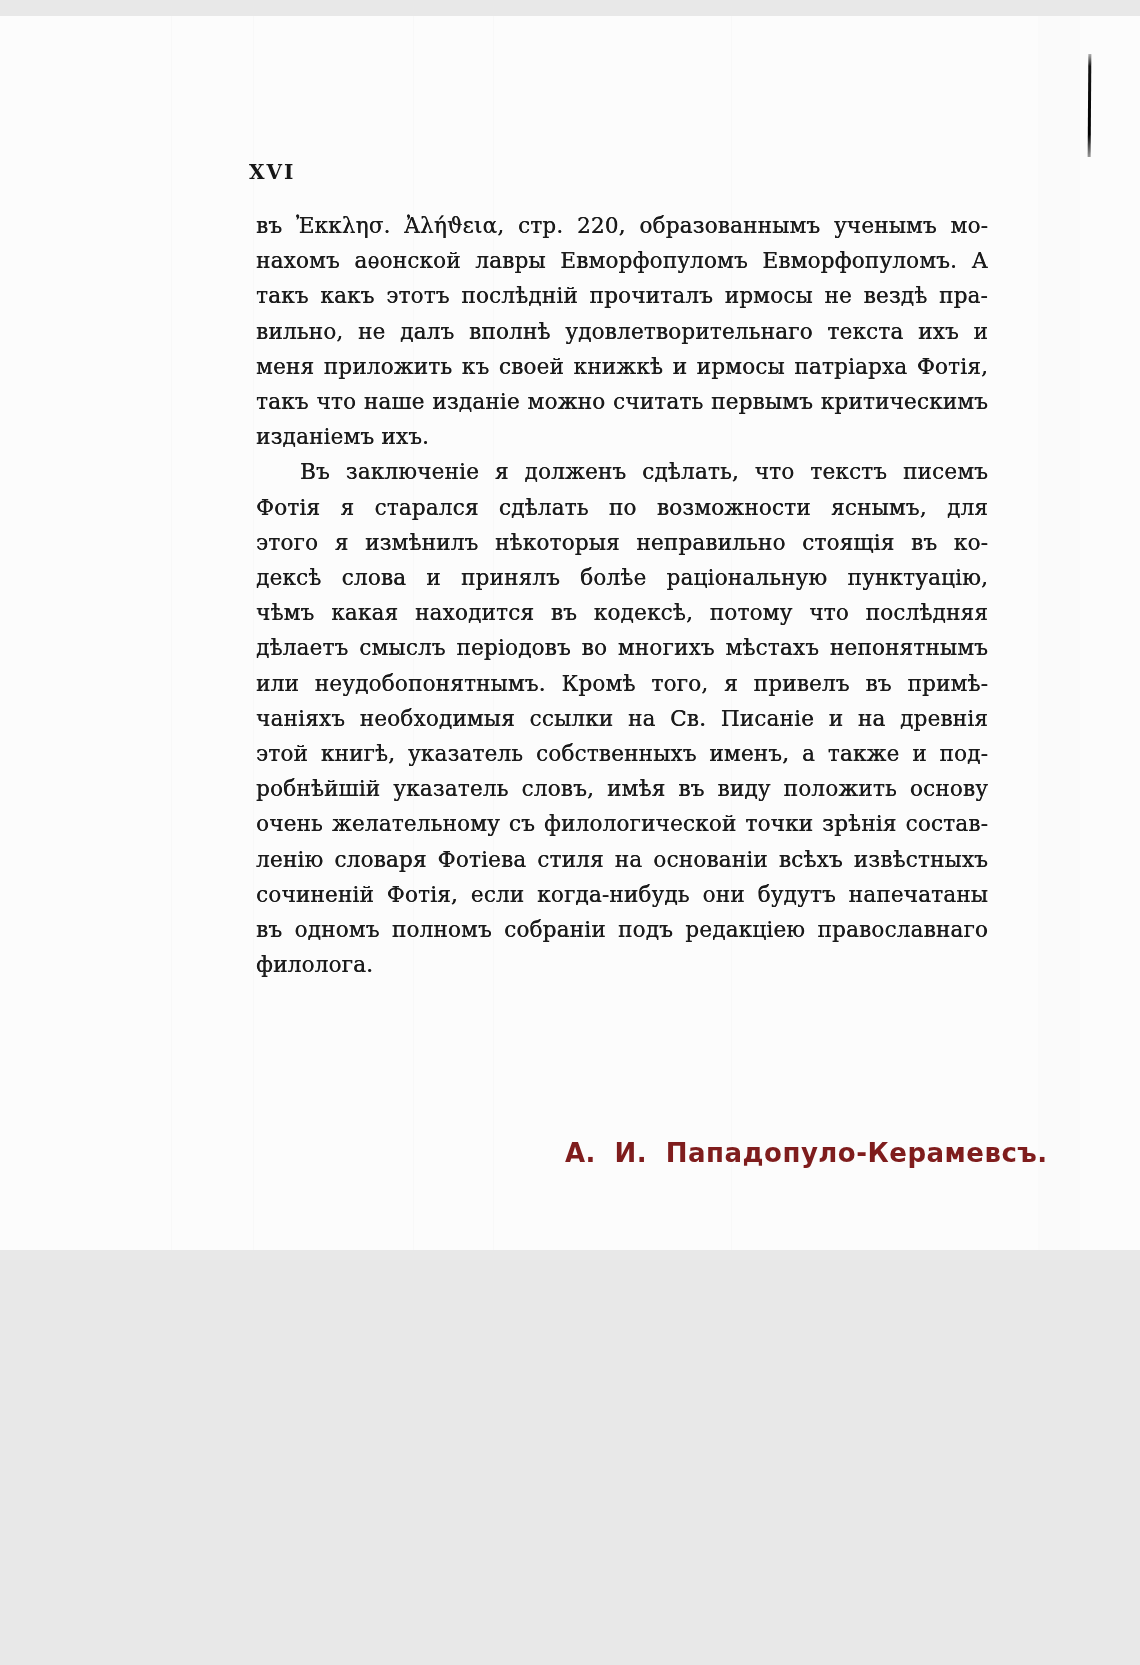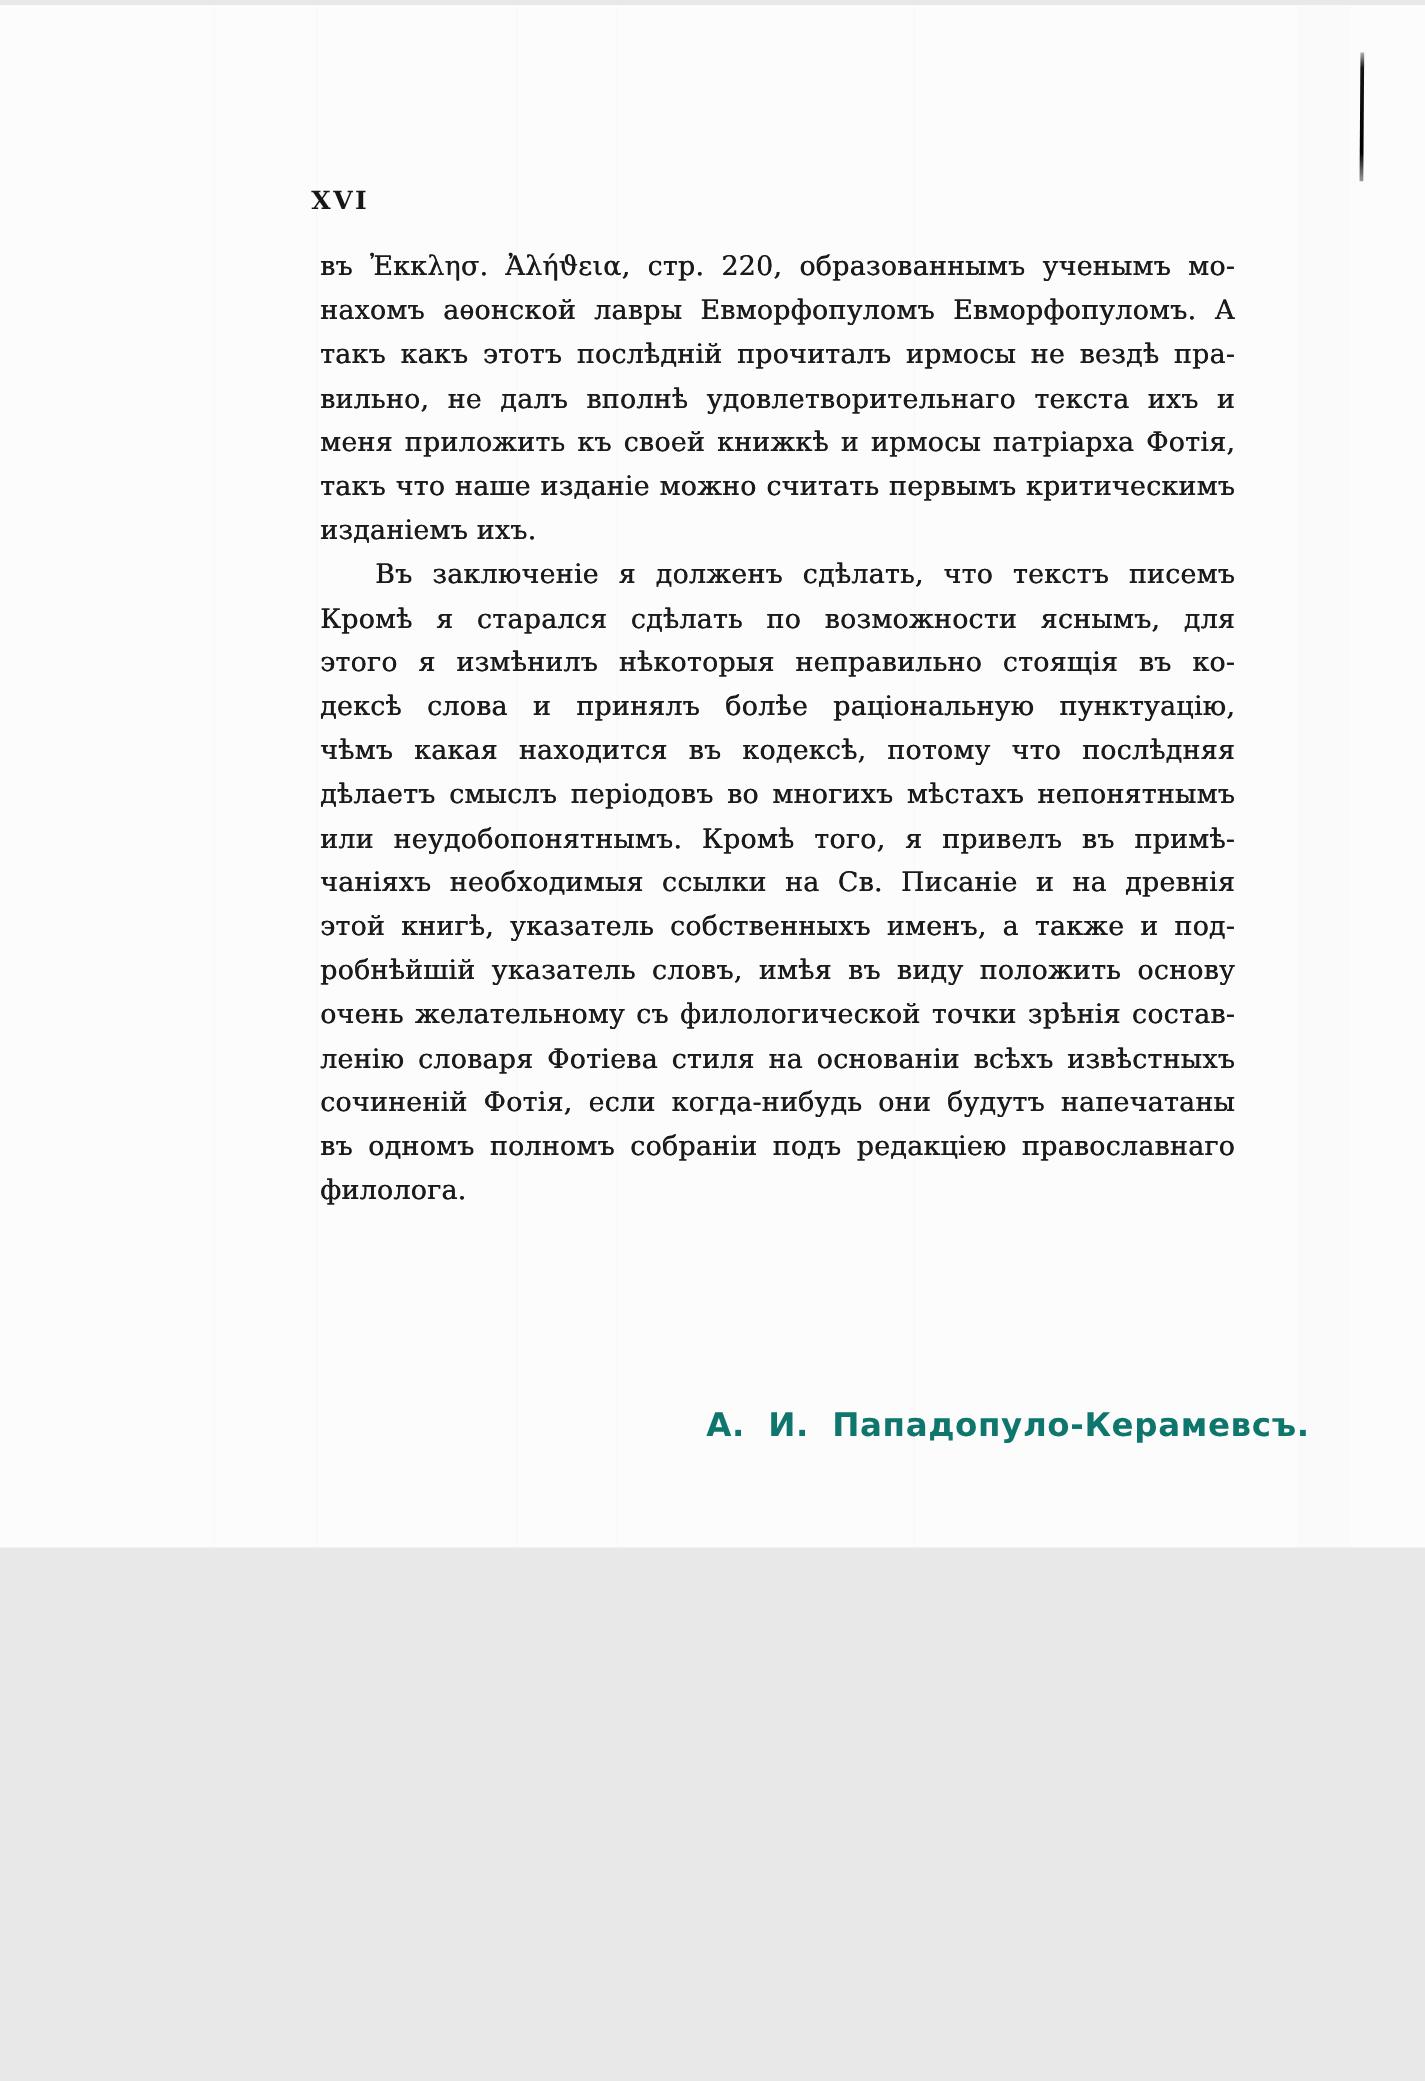--- a/index.html
+++ b/index.html
@@ -1,19 +1,19 @@
 <!DOCTYPE html>
 <html><head>
 <meta charset="utf-8">
 <style>
   html,body{margin:0;padding:0;background:#e8e8e8;}
   .sheet{
     position:relative;
     width:1140px;height:1234px;
-    margin:4px auto;
+    margin:16px auto;
     background:#fcfcfc;
     overflow:hidden;
     font-family:"DejaVu Serif","Liberation Serif",serif;
     color:#1b1b1b;
   }
   
   .band{position:absolute;top:0;bottom:0;width:1px;background:rgba(70,70,70,0.025);}
   .band.wide{width:42px;background:rgba(60,60,60,0.012);}
 
   .pagenum{
@@ -37,21 +37,21 @@
   .line.indent{text-indent:44px;}
   .line.endpara{text-align-last:left;}
 
   .signature{
     position:absolute;left:565px;top:1122px;
     font-family:"DejaVu Sans","Liberation Sans",sans-serif;
     font-weight:bold;
     font-size:26px;
     letter-spacing:0.5px;
     word-spacing:9px;
-    color:#0f766e;
+    color:#7f1d1d;
   }
 
   
   .streak{
     position:absolute;left:1088px;top:38px;width:3px;height:103px;
     background:linear-gradient(to bottom,#b2b2b2,#141414 12%,#000 78%,#9a9a9a);
     transform:rotate(0.4deg);
   }
   .dashmark{
     position:absolute;left:416px;top:1333px;width:15px;height:3px;
@@ -80,21 +80,21 @@
 
   <div class="textblock" id="textblock">
       <div class="line">въ Ἐκκλησ. Ἀλήϑεια, стр. 220, образованнымъ ученымъ мо-</div>
       <div class="line">нахомъ аѳонской лавры Евморфопуломъ Евморфопуломъ. А</div>
       <div class="line">такъ какъ этотъ послѣдній прочиталъ ирмосы не вездѣ пра-</div>
       <div class="line">вильно, не далъ вполнѣ удовлетворительнаго текста ихъ и</div>
       <div class="line">меня приложить къ своей книжкѣ и ирмосы патріарха Фотія,</div>
       <div class="line">такъ что наше изданіе можно считать первымъ критическимъ</div>
       <div class="line endpara">изданіемъ ихъ.</div>
       <div class="line indent">Въ заключеніе я долженъ сдѣлать, что текстъ писемъ</div>
-      <div class="line">Кромѣ я старался сдѣлать по возможности яснымъ, для</div>
+      <div class="line">Фотія я старался сдѣлать по возможности яснымъ, для</div>
       <div class="line">этого я измѣнилъ нѣкоторыя неправильно стоящія въ ко-</div>
       <div class="line">дексѣ слова и принялъ болѣе раціональную пунктуацію,</div>
       <div class="line">чѣмъ какая находится въ кодексѣ, потому что послѣдняя</div>
       <div class="line">дѣлаетъ смыслъ періодовъ во многихъ мѣстахъ непонятнымъ</div>
       <div class="line">или неудобопонятнымъ. Кромѣ того, я привелъ въ примѣ-</div>
       <div class="line">чаніяхъ необходимыя ссылки на Св. Писаніе и на древнія</div>
       <div class="line">этой книгѣ, указатель собственныхъ именъ, а также и под-</div>
       <div class="line">робнѣйшій указатель словъ, имѣя въ виду положить основу</div>
       <div class="line">очень желательному съ филологической точки зрѣнія состав-</div>
       <div class="line">ленію словаря Фотіева стиля на основаніи всѣхъ извѣстныхъ</div>

